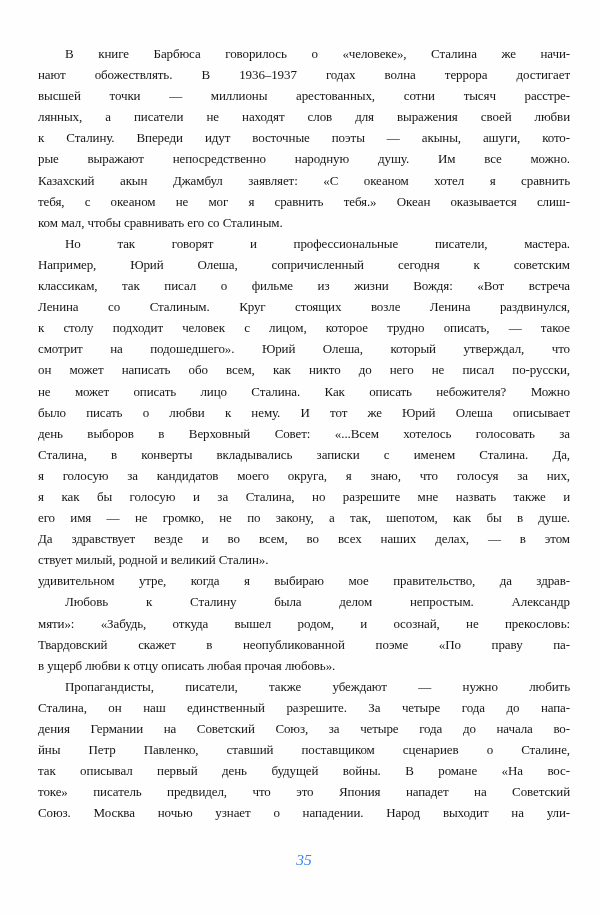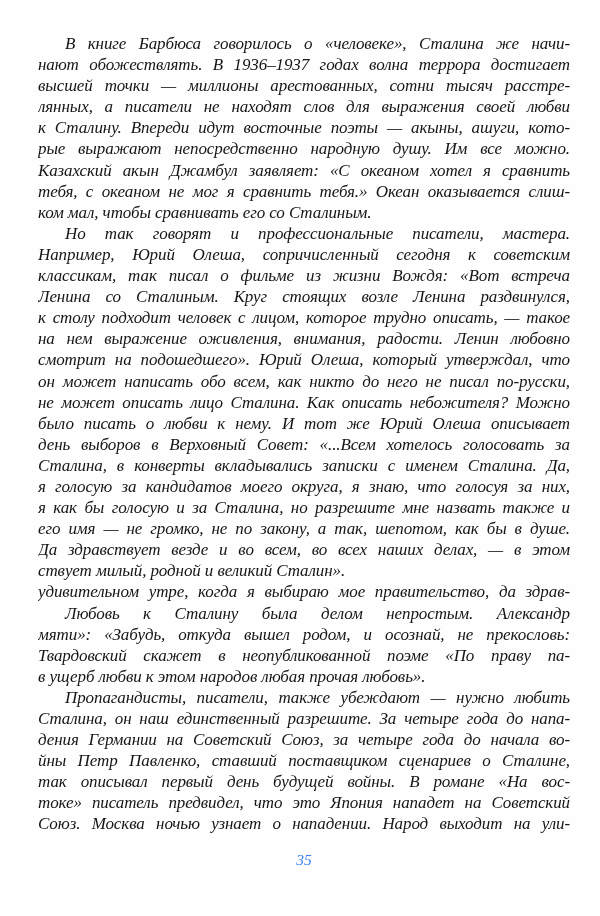--- a/index.html
+++ b/index.html
@@ -12,26 +12,25 @@
     width: 600px;
     height: 916px;
     background: #fefefe;
     color: #151515;
     font-family: "Liberation Serif", "DejaVu Serif", serif;
     overflow: hidden;
   }
   .text-block {
     position: absolute;
     left: 38px;
-    top: 33px;
+    top: 43px;
     width: 532px;
-    font-size: 17px;
+    font-size: 13px;
     line-height: 21.1px;
     letter-spacing: -0.1px;
-    font-style: italic;
   }
   .para { margin: 0; padding: 0; }
   .line {
     height: 21.1px;
     overflow: hidden;
     text-align: justify;
     text-align-last: justify;
     white-space: normal;
   }
   .line.pf { text-indent: 27px; }   
@@ -64,40 +63,39 @@
       <div class="line">тебя, с океаном не мог я сравнить тебя.» Океан оказывается слиш-</div>
       <div class="line pl">ком мал, чтобы сравнивать его со Сталиным.</div>
     </div>
 
     <div class="para">
       <div class="line pf">Но так говорят и профессиональные писатели, мастера.</div>
       <div class="line">Например, Юрий Олеша, сопричисленный сегодня к советским</div>
       <div class="line">классикам, так писал о фильме из жизни Вождя: «Вот встреча</div>
       <div class="line">Ленина со Сталиным. Круг стоящих возле Ленина раздвинулся,</div>
       <div class="line">к столу подходит человек с лицом, которое трудно описать, — такое</div>
-      <div class="line">на нем выражение оживления, внимания, радости. Ленин любовно</div>
       <div class="line">смотрит на подошедшего». Юрий Олеша, который утверждал, что</div>
       <div class="line">он может написать обо всем, как никто до него не писал по-русски,</div>
       <div class="line">не может описать лицо Сталина. Как описать небожителя? Можно</div>
       <div class="line">было писать о любви к нему. И тот же Юрий Олеша описывает</div>
       <div class="line">день выборов в Верховный Совет: «...Всем хотелось голосовать за</div>
       <div class="line">Сталина, в конверты вкладывались записки с именем Сталина. Да,</div>
       <div class="line">я голосую за кандидатов моего округа, я знаю, что голосуя за них,</div>
       <div class="line">я как бы голосую и за Сталина, но разрешите мне назвать также и</div>
       <div class="line">его имя — не громко, не по закону, а так, шепотом, как бы в душе.</div>
       <div class="line">Да здравствует везде и во всем, во всех наших делах, — в этом</div>
       <div class="line pl">ствует милый, родной и великий Сталин».</div>
       <div class="line">удивительном утре, когда я выбираю мое правительство, да здрав-</div>
     </div>
 
     <div class="para">
       <div class="line pf">Любовь к Сталину была делом непростым. Александр</div>
       <div class="line">мяти»: «Забудь, откуда вышел родом, и осознай, не прекословь:</div>
       <div class="line">Твардовский скажет в неопубликованной поэме «По праву па-</div>
-      <div class="line pl">в ущерб любви к этом народов любая прочая любовь».</div>
+      <div class="line pl">в ущерб любви к отцу описать любая прочая любовь».</div>
     </div>
 
     <div class="para">
       <div class="line pf">Пропагандисты, писатели, также убеждают — нужно любить</div>
       <div class="line">Сталина, он наш единственный разрешите. За четыре года до напа-</div>
       <div class="line">дения Германии на Советский Союз, за четыре года до начала во-</div>
       <div class="line">йны Петр Павленко, ставший поставщиком сценариев о Сталине,</div>
       <div class="line">так описывал первый день будущей войны. В романе «На вос-</div>
       <div class="line">токе» писатель предвидел, что это Япония нападет на Советский</div>
       <div class="line">Союз. Москва ночью узнает о нападении. Народ выходит на ули-</div>

